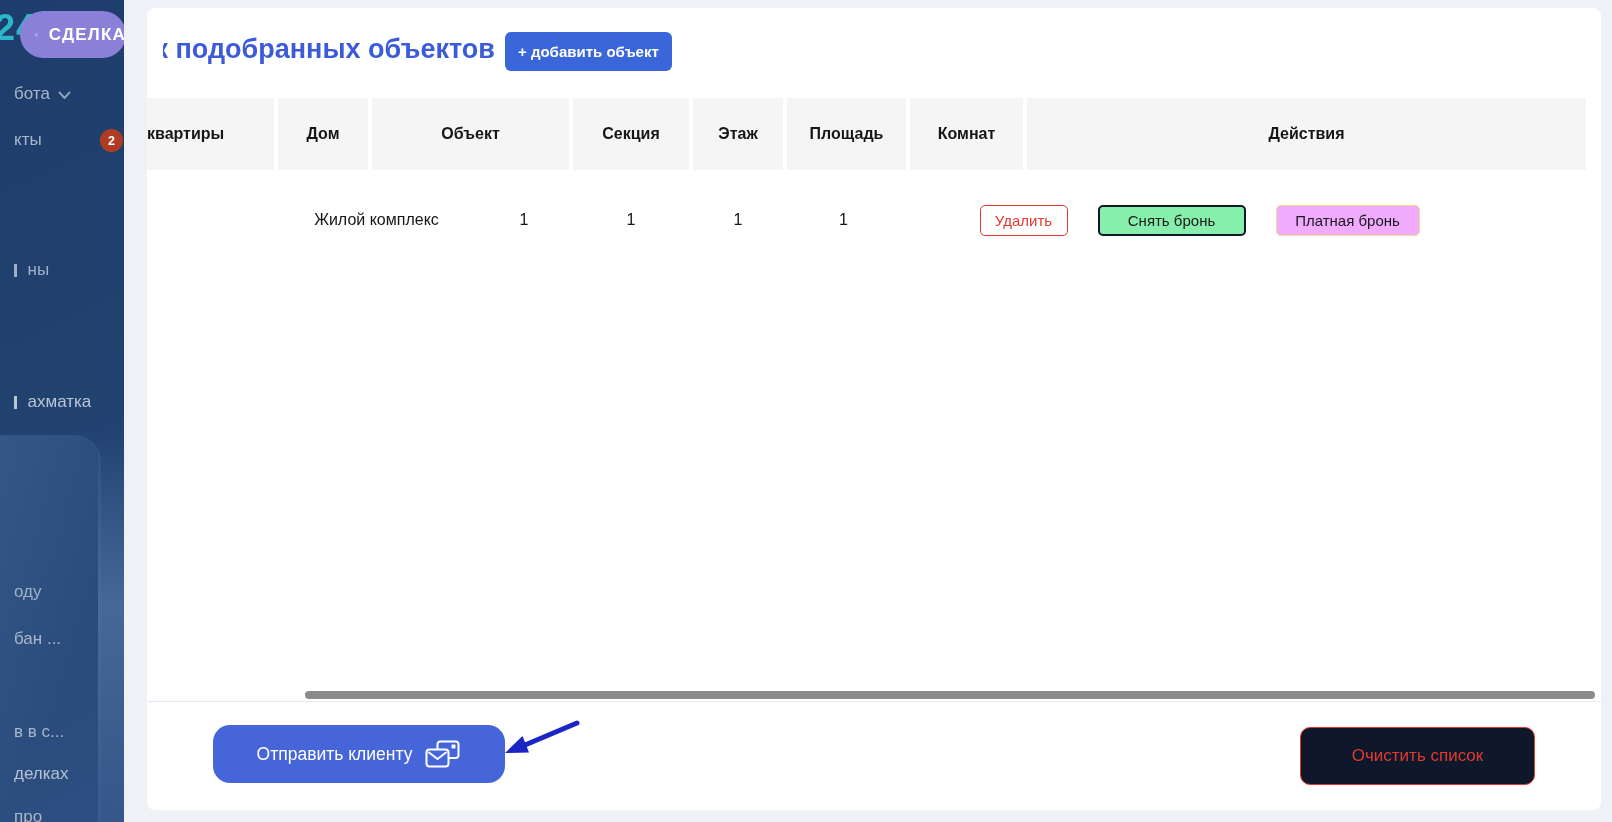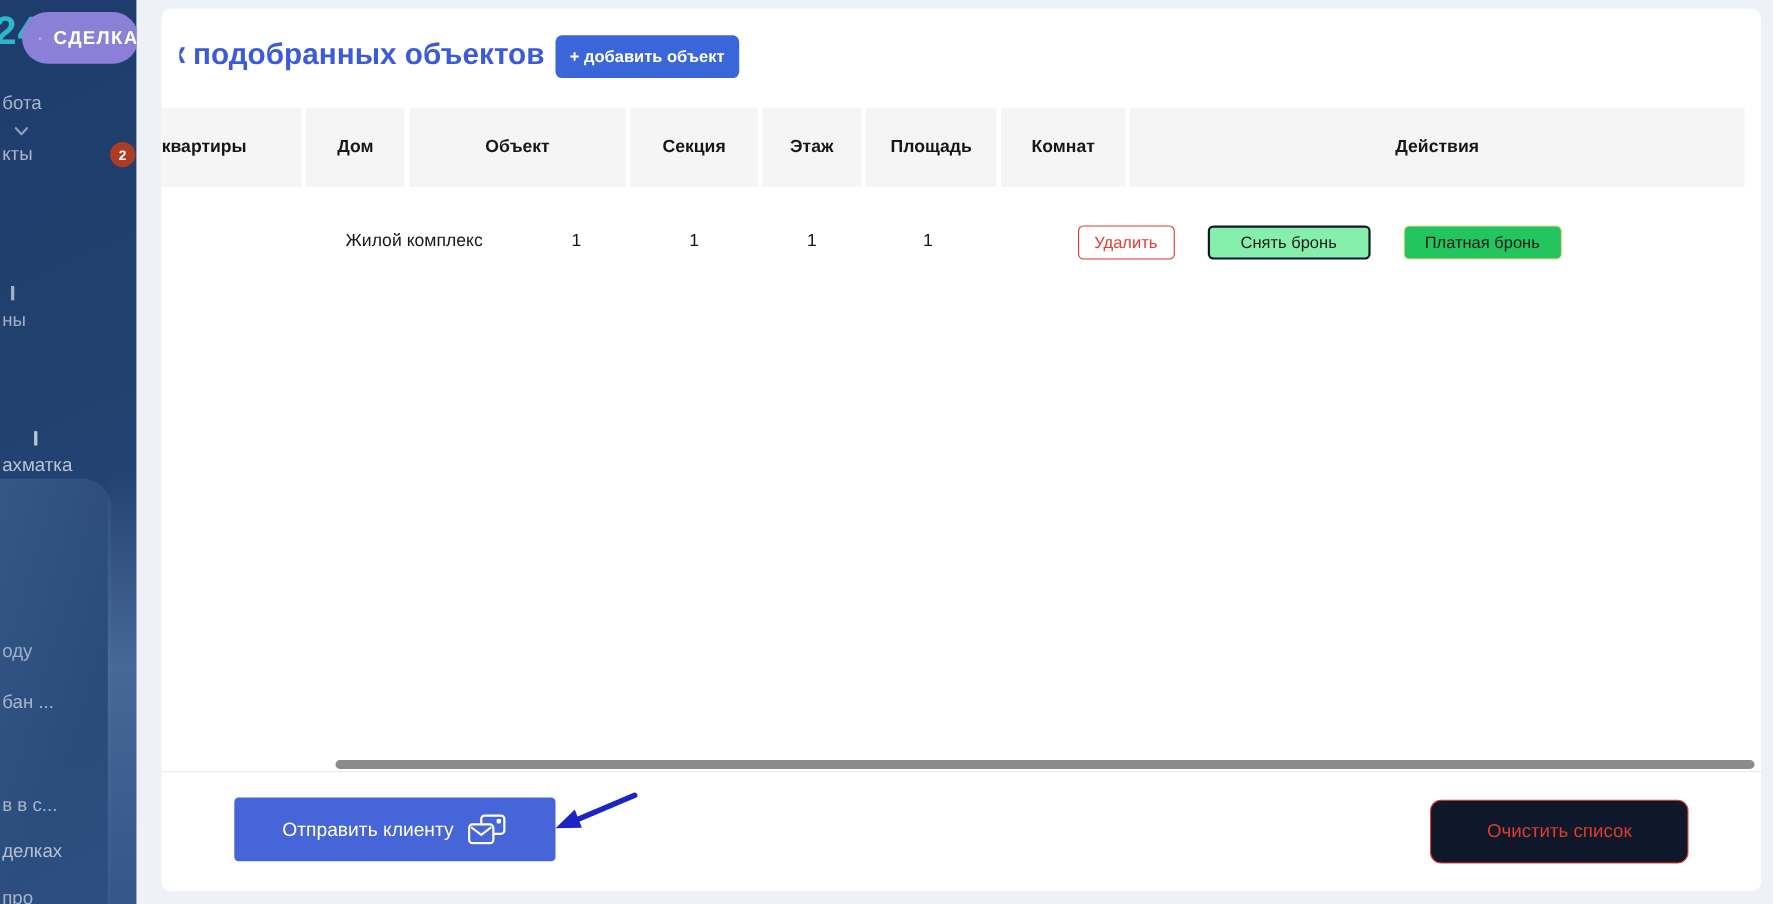--- a/index.html
+++ b/index.html
@@ -33,22 +33,22 @@
   .deal-pill {
     position:absolute; left:20px; top:11px; width:106px; height:47px;
     background:#8a80d8; border-radius:24px; z-index:2;
     display:flex; align-items:center; gap:11px; padding-left:15px;
     color:#fff; cursor:pointer;
   }
   .deal-pill .x-icon { width:14px; height:14px; display:block; }
   .deal-pill .deal-label { font-size:17px; font-weight:bold; letter-spacing:1.2px; }
 
   .side-item {
-    position:absolute; left:2px; color:#a9b6c9; font-size:17px;
-    white-space:nowrap; display:flex; align-items:center; gap:8px; cursor:pointer;flex-direction:column;
+    position:absolute; left:14px; color:#a9b6c9; font-size:17px;
+    white-space:nowrap; display:flex; align-items:center; gap:8px; cursor:pointer;
   }
   .frag { display:inline-block; width:2.5px; height:13px; background:currentColor; margin-right:3px; }
   .si0 { top:84px; }
   .si1 { top:130px; }
   .si2 { top:260px; color:#9fb0c6; }
   .si3 { top:392px; color:#bac5d5; }
   .si4 { top:582px; color:#9fb0c6; }
   .si5 { top:629px; color:#a9b6c9; }
   .si6 { top:722px; color:#a9b6c9; }
   .si7 { top:764px; color:#b5c1d2; }
@@ -94,33 +94,33 @@
   .c4 { width:90px; }  .c5 { width:113px; } .c6 { width:119px; } .c7 { width:559px; }
   .th.c0 { justify-content:flex-start; }
 
   .actions { gap:30px; transform:translateX(16px); }
   .act-btn {
     height:31px; border-radius:5px; font-family:inherit; font-size:15px; cursor:pointer;
     display:flex; align-items:center; justify-content:center; white-space:nowrap;
   }
   .btn-delete { min-width:88px; padding:0 14px; background:#fff; border:1px solid #e03b30; color:#e03b30; }
   .btn-unbook { min-width:148px; padding:0 18px; background:#86efac; border:2px solid #0f172a; color:#1a1a1a; }
-  .btn-paid   { min-width:144px; padding:0 16px; background:#22c55e; border:1px solid #f0d98f; color:#1a1a1a; }
+  .btn-paid   { min-width:144px; padding:0 16px; background:#f0abfc; border:1px solid #f0d98f; color:#1a1a1a; }
 
   .hscroll {
     position:absolute; left:158px; top:683px; width:1290px; height:8px;
     background:#8b8b8b; border-radius:4px; cursor:pointer;
   }
   .footer-divider {
     position:absolute; left:0; top:693px; width:1454px; height:1px; background:#e3eaf1;
   }
 
   .send-btn {
     position:absolute; left:66px; top:717px; width:292px; height:58px;
-    background:#4565d8; border:none; border-radius:4px; color:#fff;
+    background:#4565d8; border:none; border-radius:17px; color:#fff;
     font-family:inherit; font-size:17.5px; cursor:pointer;
     display:flex; align-items:center; justify-content:center; gap:13px;
   }
   .clear-btn {
     position:absolute; left:1153px; top:719px; width:235px; height:58px;
     background:#0f172a; border:1.5px solid #e03b30; border-radius:10px; color:#e03b30;
     font-family:inherit; font-size:17px; cursor:pointer;
   }
   .arrow-annot { position:absolute; left:348px; top:700px; width:95px; height:60px; pointer-events:none; }
 </style>

